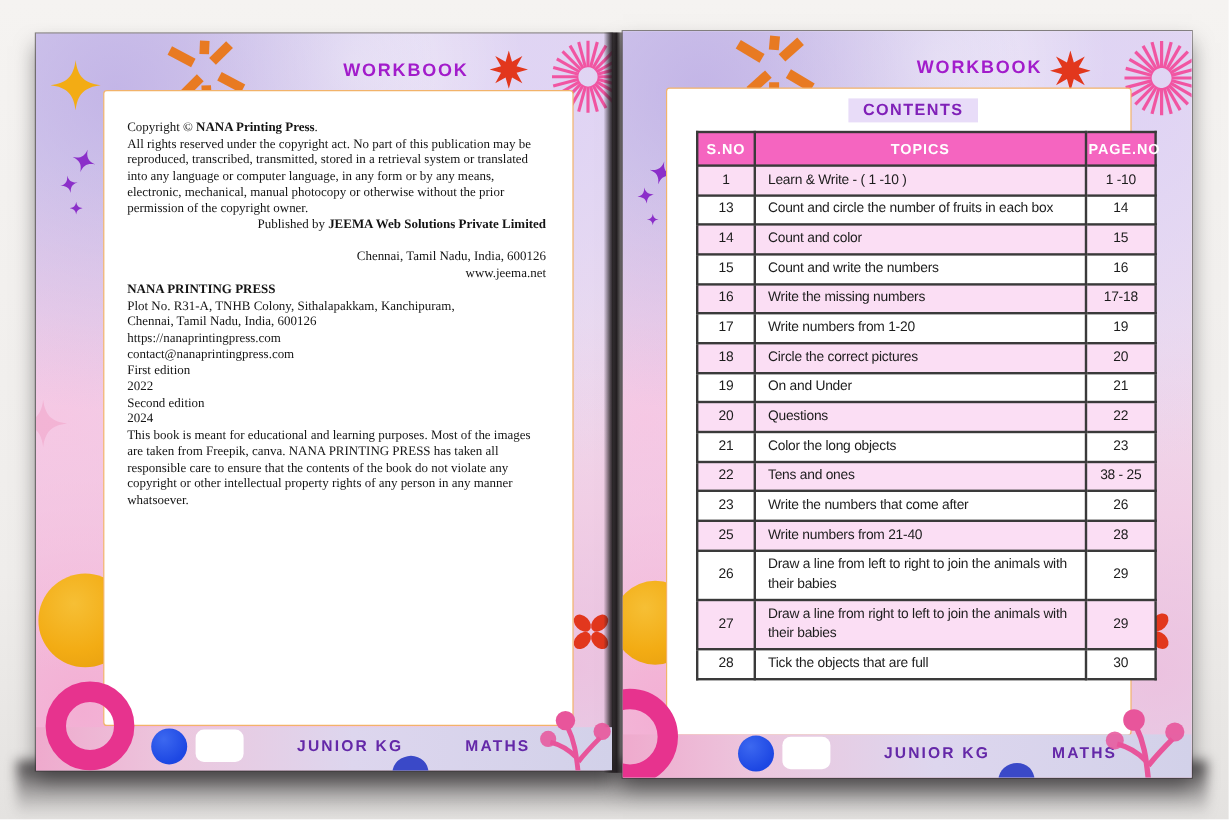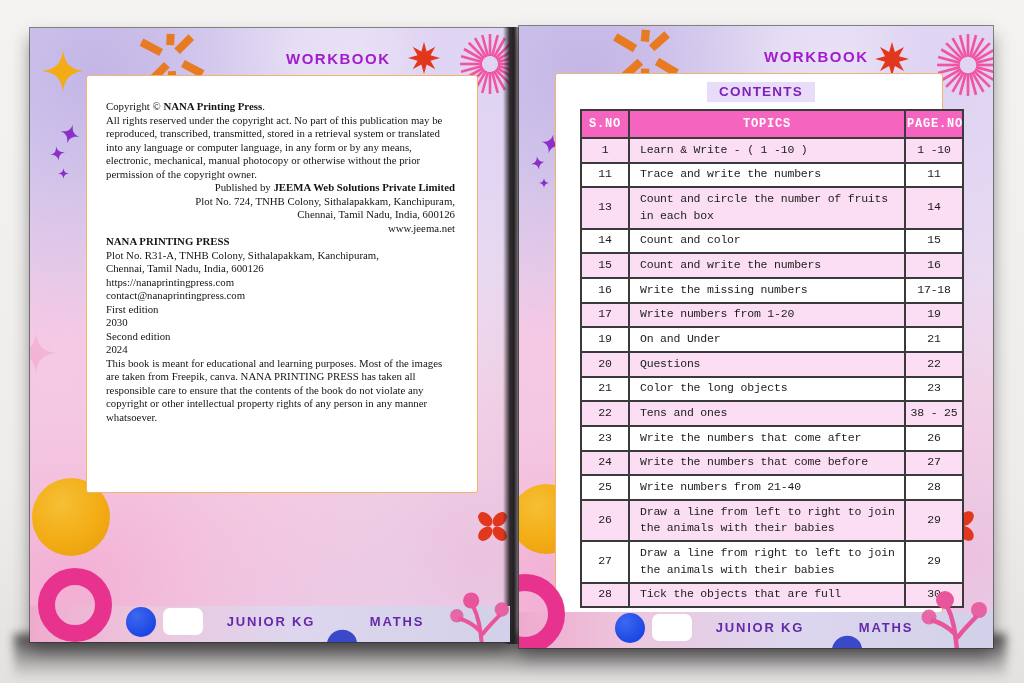--- a/index.html
+++ b/index.html
@@ -23,51 +23,51 @@
       linear-gradient(160deg,#dcd5ef 0%,#e9ddf0 38%,#f4dcec 72%,#e1dbf0 100%);}
   .page-left{left:30px;top:28px;width:480px;height:614px;}
   .page-right{left:519px;top:26px;width:474px;height:622px;}
 
   .workbook-label{position:absolute;top:22px;font-weight:bold;font-size:15px;
     letter-spacing:1.5px;color:var(--accent-purple,#a21ccb);}
   .wl-left{left:256px;} .wl-right{left:245px;}
 
   .content-box{position:absolute;background:#fff;
     border:1.5px solid var(--box-border-orange,#f2b36a);border-radius:3px;z-index:1;padding-left:24px;}
-  .left-box{left:56px;top:47px;width:392px;height:418px;
+  .left-box{left:56px;top:47px;width:392px;height:530px;
     font-family:"Liberation Serif",serif;font-size:10.8px;line-height:13.5px;color:#141414;
     padding:24px 22px 0 19px;box-sizing:border-box;}
   .left-box p{margin:0;}
   .p-rights{margin-top:14px;} .p-liability{margin-top:24px;}
   .p-publisher{margin-top:22px;text-align:right;} .p-press{margin-top:10px;}
   .p-editions{margin-top:28px;} .p-disclaimer{margin-top:28px;}
 
   .right-box{left:36px;top:47px;width:388px;height:540px;box-sizing:border-box;}
   .contents-chip{width:max-content;margin:8px auto 0;background:var(--chip-bg,#e8dcf8);
     color:var(--chip-text,#8021b8);font-weight:bold;font-size:13.5px;letter-spacing:1.2px;
     padding:2px 12px 3px;}
   table.toc{border-collapse:collapse;table-layout:fixed;width:382px;margin:7px auto 0;
     font-size:11.5px;letter-spacing:-0.2px;color:#1c1c1c;}
-  .toc th,.toc td{border:2px solid var(--table-border,#3a3a3a);font-family:Liberation Mono, monospace;}
+  .toc th,.toc td{border:2px solid var(--table-border,#3a3a3a);}
   .toc thead th{background:var(--table-header-bg,#f565c0);color:#fff;height:24px;
     font-size:12px;letter-spacing:.8px;}
   .toc tbody tr:nth-child(odd){background:var(--table-row-pink,#fbdef4);}
   .toc tbody tr:nth-child(even){background:#fff;}
   .toc td{padding:2.5px 4px 3.5px;line-height:1.45;}
   .toc td.td-no,.toc td.td-page{text-align:center;}
   .toc td.td-topic{padding-left:10px;}
   .col-no{width:48px;} .col-topic{width:276px;} .col-page{width:58px;}
 
   .page-footer{position:absolute;left:0;right:0;bottom:0;height:36px;z-index:1;
     background:linear-gradient(90deg,#efaacd 0%,#ecc7de 24%,#ddd6ee 55%,#d2d1e9 100%);}
   .blue-dot{position:absolute;left:96px;top:1px;width:30px;height:30px;border-radius:50%;
     background:radial-gradient(circle at 35% 30%,#3c68f0,var(--blue-circle,#1d47e3) 70%);}
   .white-pill{position:absolute;left:133px;top:2px;width:40px;height:27px;border-radius:7px;background:#fff;}
   .grade,.subject{position:absolute;top:8px;font-weight:bold;font-size:13px;
-    letter-spacing:1.8px;color:var(--footer-text-purple,#6428a8);text-align:center;}
+    letter-spacing:1.8px;color:var(--footer-text-purple,#6428a8);text-align:right;}
   .grade{left:176px;width:130px;} .subject{left:322px;width:90px;}
 
   .deco{position:absolute;}
   .c-yellow{color:var(--deco-yellow,#f3ac14);} .c-orange{color:var(--deco-orange,#e87a22);}
   .c-red{color:var(--deco-red,#e2371d);} .c-pink{color:var(--deco-pink,#f155a2);}
   .c-purple{color:var(--deco-purple,#8b2fc9);} .c-berry{color:#e8559b;}
   .circle-yellow{border-radius:50%;
     background:radial-gradient(circle at 38% 32%,#f6bf35,var(--deco-yellow,#f3ac14) 55%,#e49c0e 100%);}
   .ring-pink{border-radius:50%;border:17px solid var(--deco-magenta-ring,#e7338e);
     box-sizing:border-box;background:transparent;z-index:2;}
@@ -196,34 +196,34 @@
         <use href="#berry"></use>
       </svg>
 
     <div class="workbook-label wl-left">WORKBOOK</div>
 
     <div class="content-box left-box">
       <p><span>Copyright © </span><b>NANA Printing Press</b><span>.</span></p>
       <p class="p-rights">All rights reserved under the copyright act. No part of this publication may be reproduced, transcribed, transmitted, stored in a retrieval system or translated into any language or computer language, in any form or by any means, electronic, mechanical, manual photocopy or otherwise without the prior permission of the copyright owner.</p>
       <p class="p-publisher">
         <span>Published by </span><b>JEEMA Web Solutions Private Limited</b><br>
-        <span>Plot No. 724, TNHB Colony, Sithalapakkam, Kanchipuram,</span><br>
+        <br>
         <span>Chennai, Tamil Nadu, India, 600126</span><br>
         <span>www.jeema.net</span>
       </p>
       <p class="p-press">
         <b>NANA PRINTING PRESS</b><br>
         <span>Plot No. R31-A, TNHB Colony, Sithalapakkam, Kanchipuram,</span><br>
         <span>Chennai, Tamil Nadu, India, 600126</span><br>
         <span>https://nanaprintingpress.com</span><br>
         <span>contact@nanaprintingpress.com</span>
       </p>
       <p class="p-editions">
         <span>First edition</span><br>
-        <span>2030</span><br>
+        <span>2022</span><br>
         <span>Second edition</span><br>
         <span>2024</span>
       </p>
       <p class="p-disclaimer">This book is meant for educational and learning purposes. Most of the images are taken from Freepik, canva. NANA PRINTING PRESS has taken all responsible care to ensure that the contents of the book do not violate any copyright or other intellectual property rights of any person in any manner whatsoever.</p>
     </div>
 
     <div class="page-footer">
       <div class="blue-dot"></div>
       <div class="white-pill"></div>
       <span class="grade">JUNIOR KG</span>
@@ -279,25 +279,20 @@
             <th>PAGE.NO</th>
           </tr>
         </thead>
         <tbody>
             <tr>
               <td class="td-no">1</td>
               <td class="td-topic">Learn &amp; Write -  ( 1 -10 )</td>
               <td class="td-page">1 -10</td>
             </tr>
             <tr>
-              <td class="td-no">11</td>
-              <td class="td-topic">Trace and write the numbers</td>
-              <td class="td-page">11</td>
-            </tr>
-            <tr>
               <td class="td-no">13</td>
               <td class="td-topic">Count and circle the number of fruits in each box</td>
               <td class="td-page">14</td>
             </tr>
             <tr>
               <td class="td-no">14</td>
               <td class="td-topic">Count and color</td>
               <td class="td-page">15</td>
             </tr>
             <tr>
@@ -309,20 +304,25 @@
               <td class="td-no">16</td>
               <td class="td-topic">Write the missing numbers</td>
               <td class="td-page">17-18</td>
             </tr>
             <tr>
               <td class="td-no">17</td>
               <td class="td-topic">Write numbers from 1-20</td>
               <td class="td-page">19</td>
             </tr>
             <tr>
+              <td class="td-no">18</td>
+              <td class="td-topic">Circle the correct pictures</td>
+              <td class="td-page">20</td>
+            </tr>
+            <tr>
               <td class="td-no">19</td>
               <td class="td-topic">On and Under</td>
               <td class="td-page">21</td>
             </tr>
             <tr>
               <td class="td-no">20</td>
               <td class="td-topic">Questions</td>
               <td class="td-page">22</td>
             </tr>
             <tr>
@@ -332,25 +332,20 @@
             </tr>
             <tr>
               <td class="td-no">22</td>
               <td class="td-topic">Tens and ones</td>
               <td class="td-page">38 - 25</td>
             </tr>
             <tr>
               <td class="td-no">23</td>
               <td class="td-topic">Write the numbers that come after</td>
               <td class="td-page">26</td>
-            </tr>
-            <tr>
-              <td class="td-no">24</td>
-              <td class="td-topic">Write the numbers that come before</td>
-              <td class="td-page">27</td>
             </tr>
             <tr>
               <td class="td-no">25</td>
               <td class="td-topic">Write numbers from 21-40</td>
               <td class="td-page">28</td>
             </tr>
             <tr>
               <td class="td-no">26</td>
               <td class="td-topic">Draw a line from left to right to join the animals with their babies</td>
               <td class="td-page">29</td>

